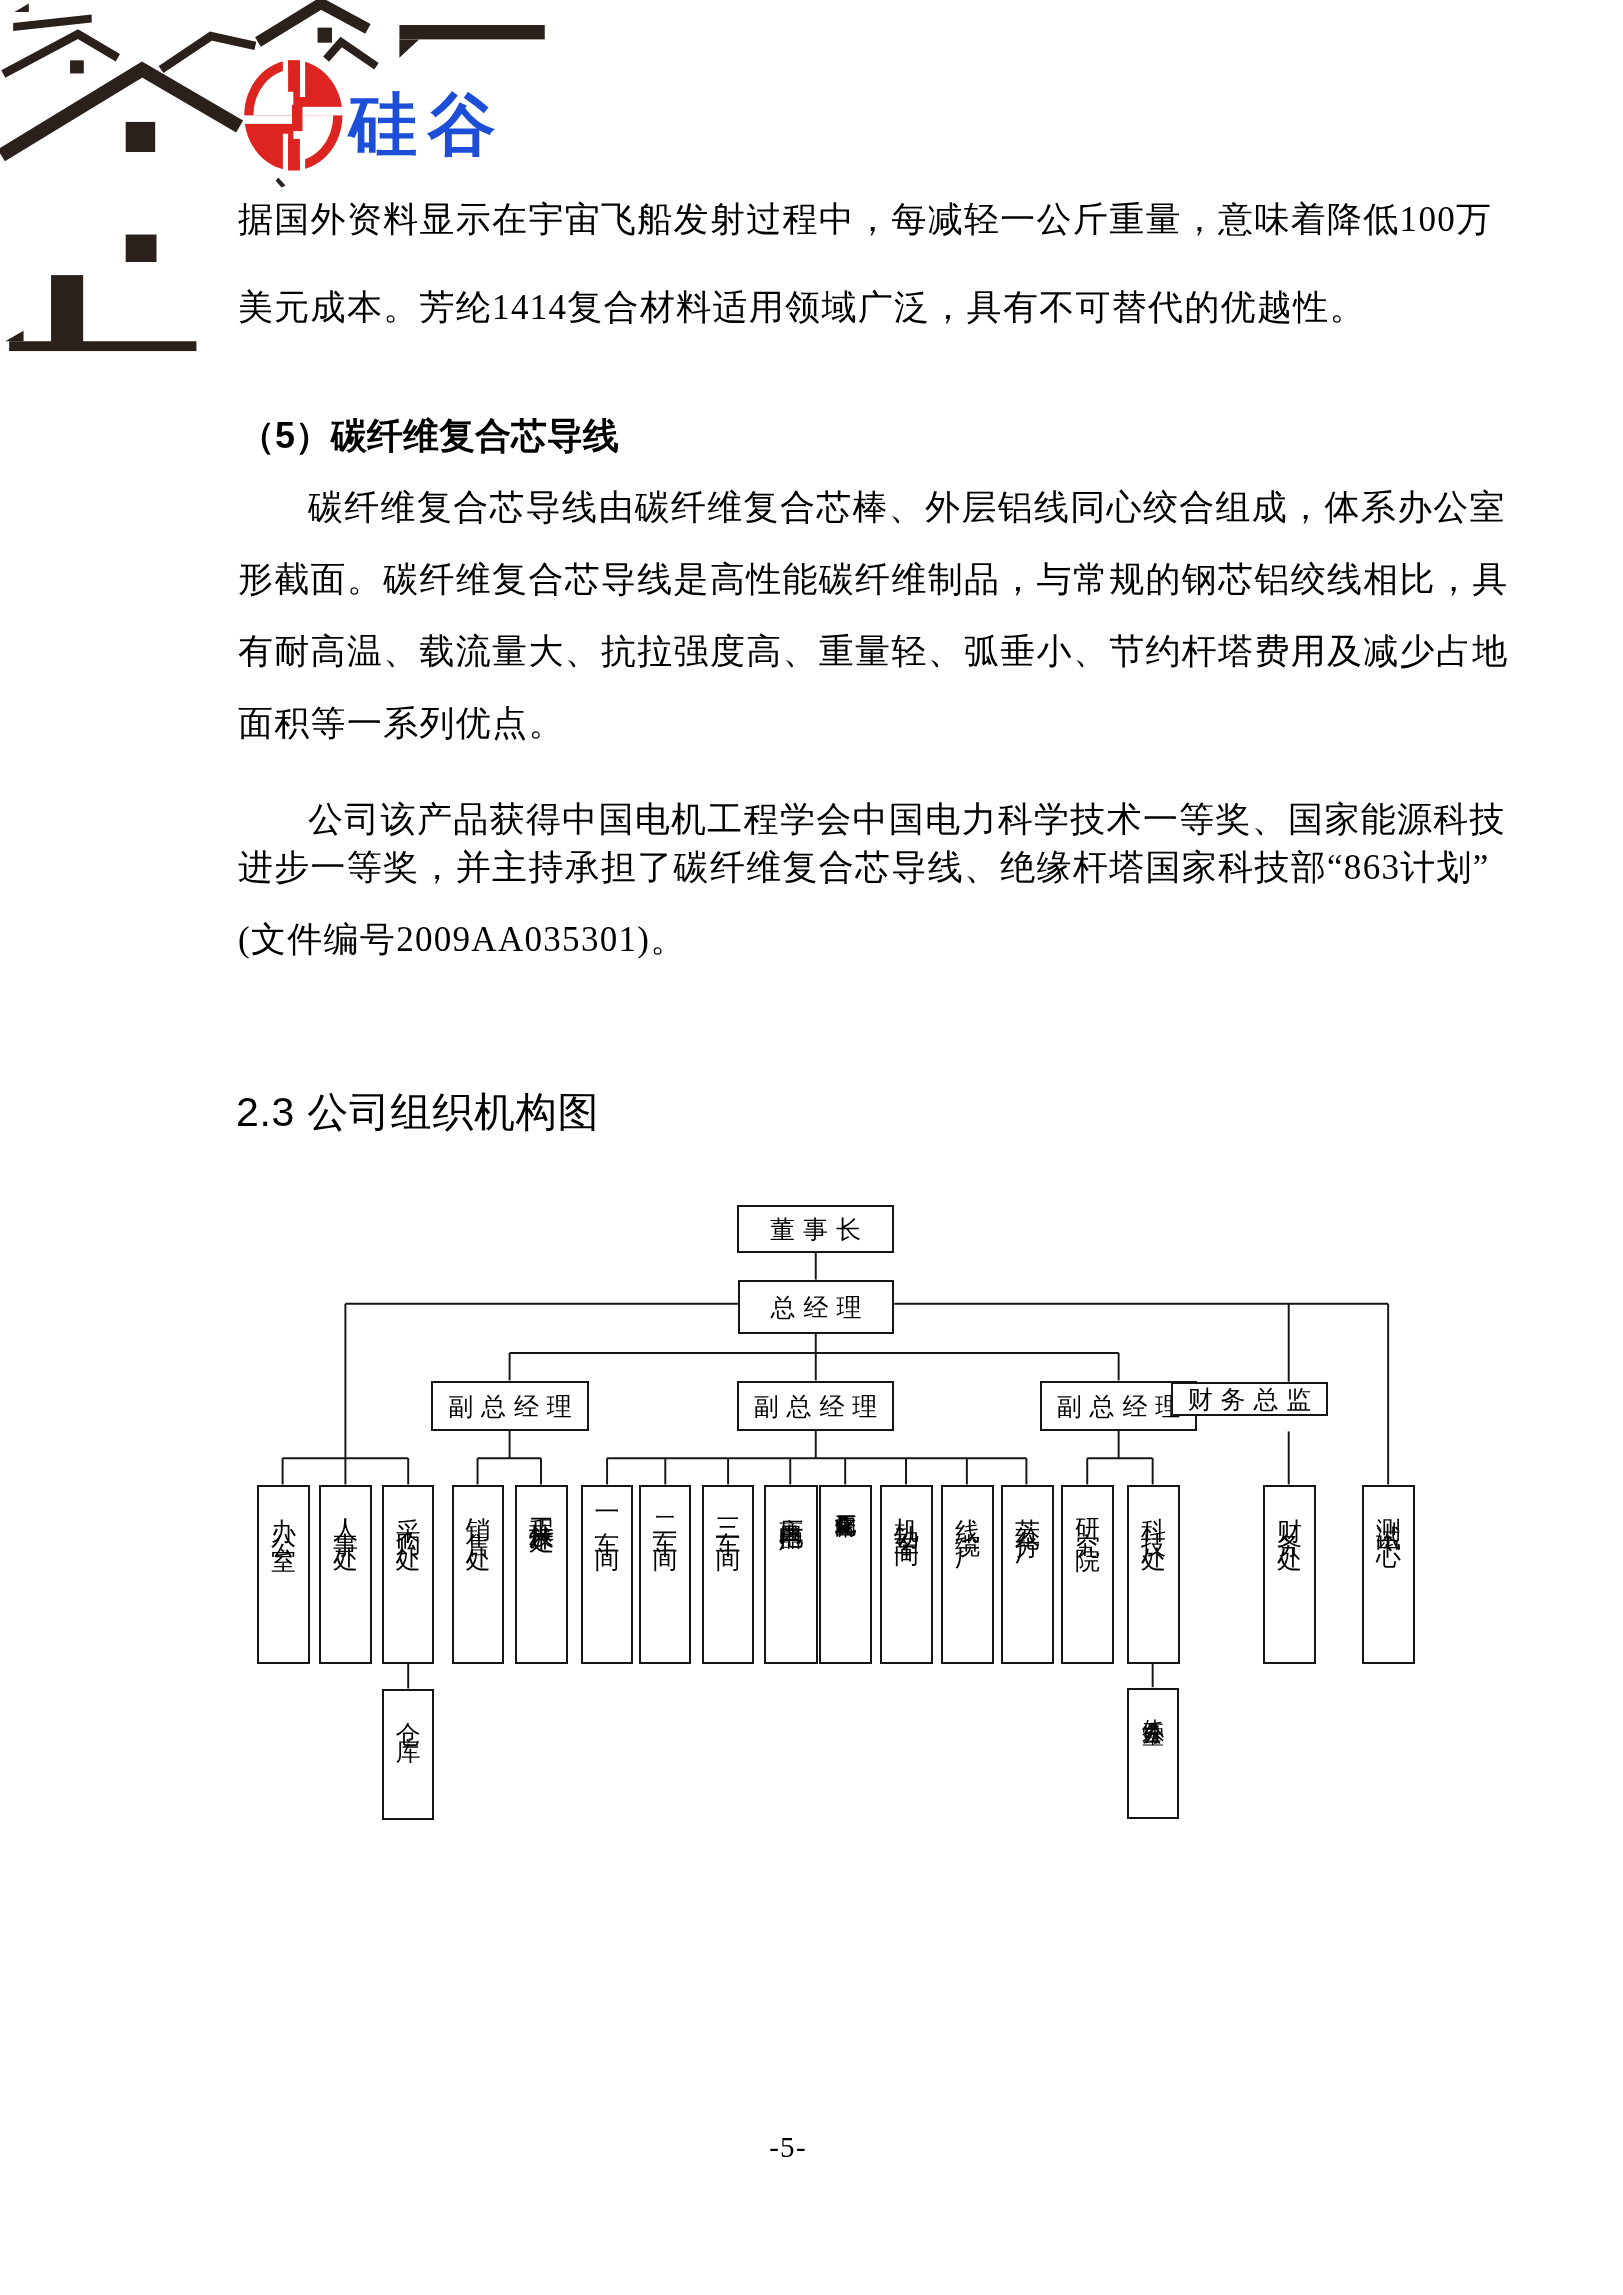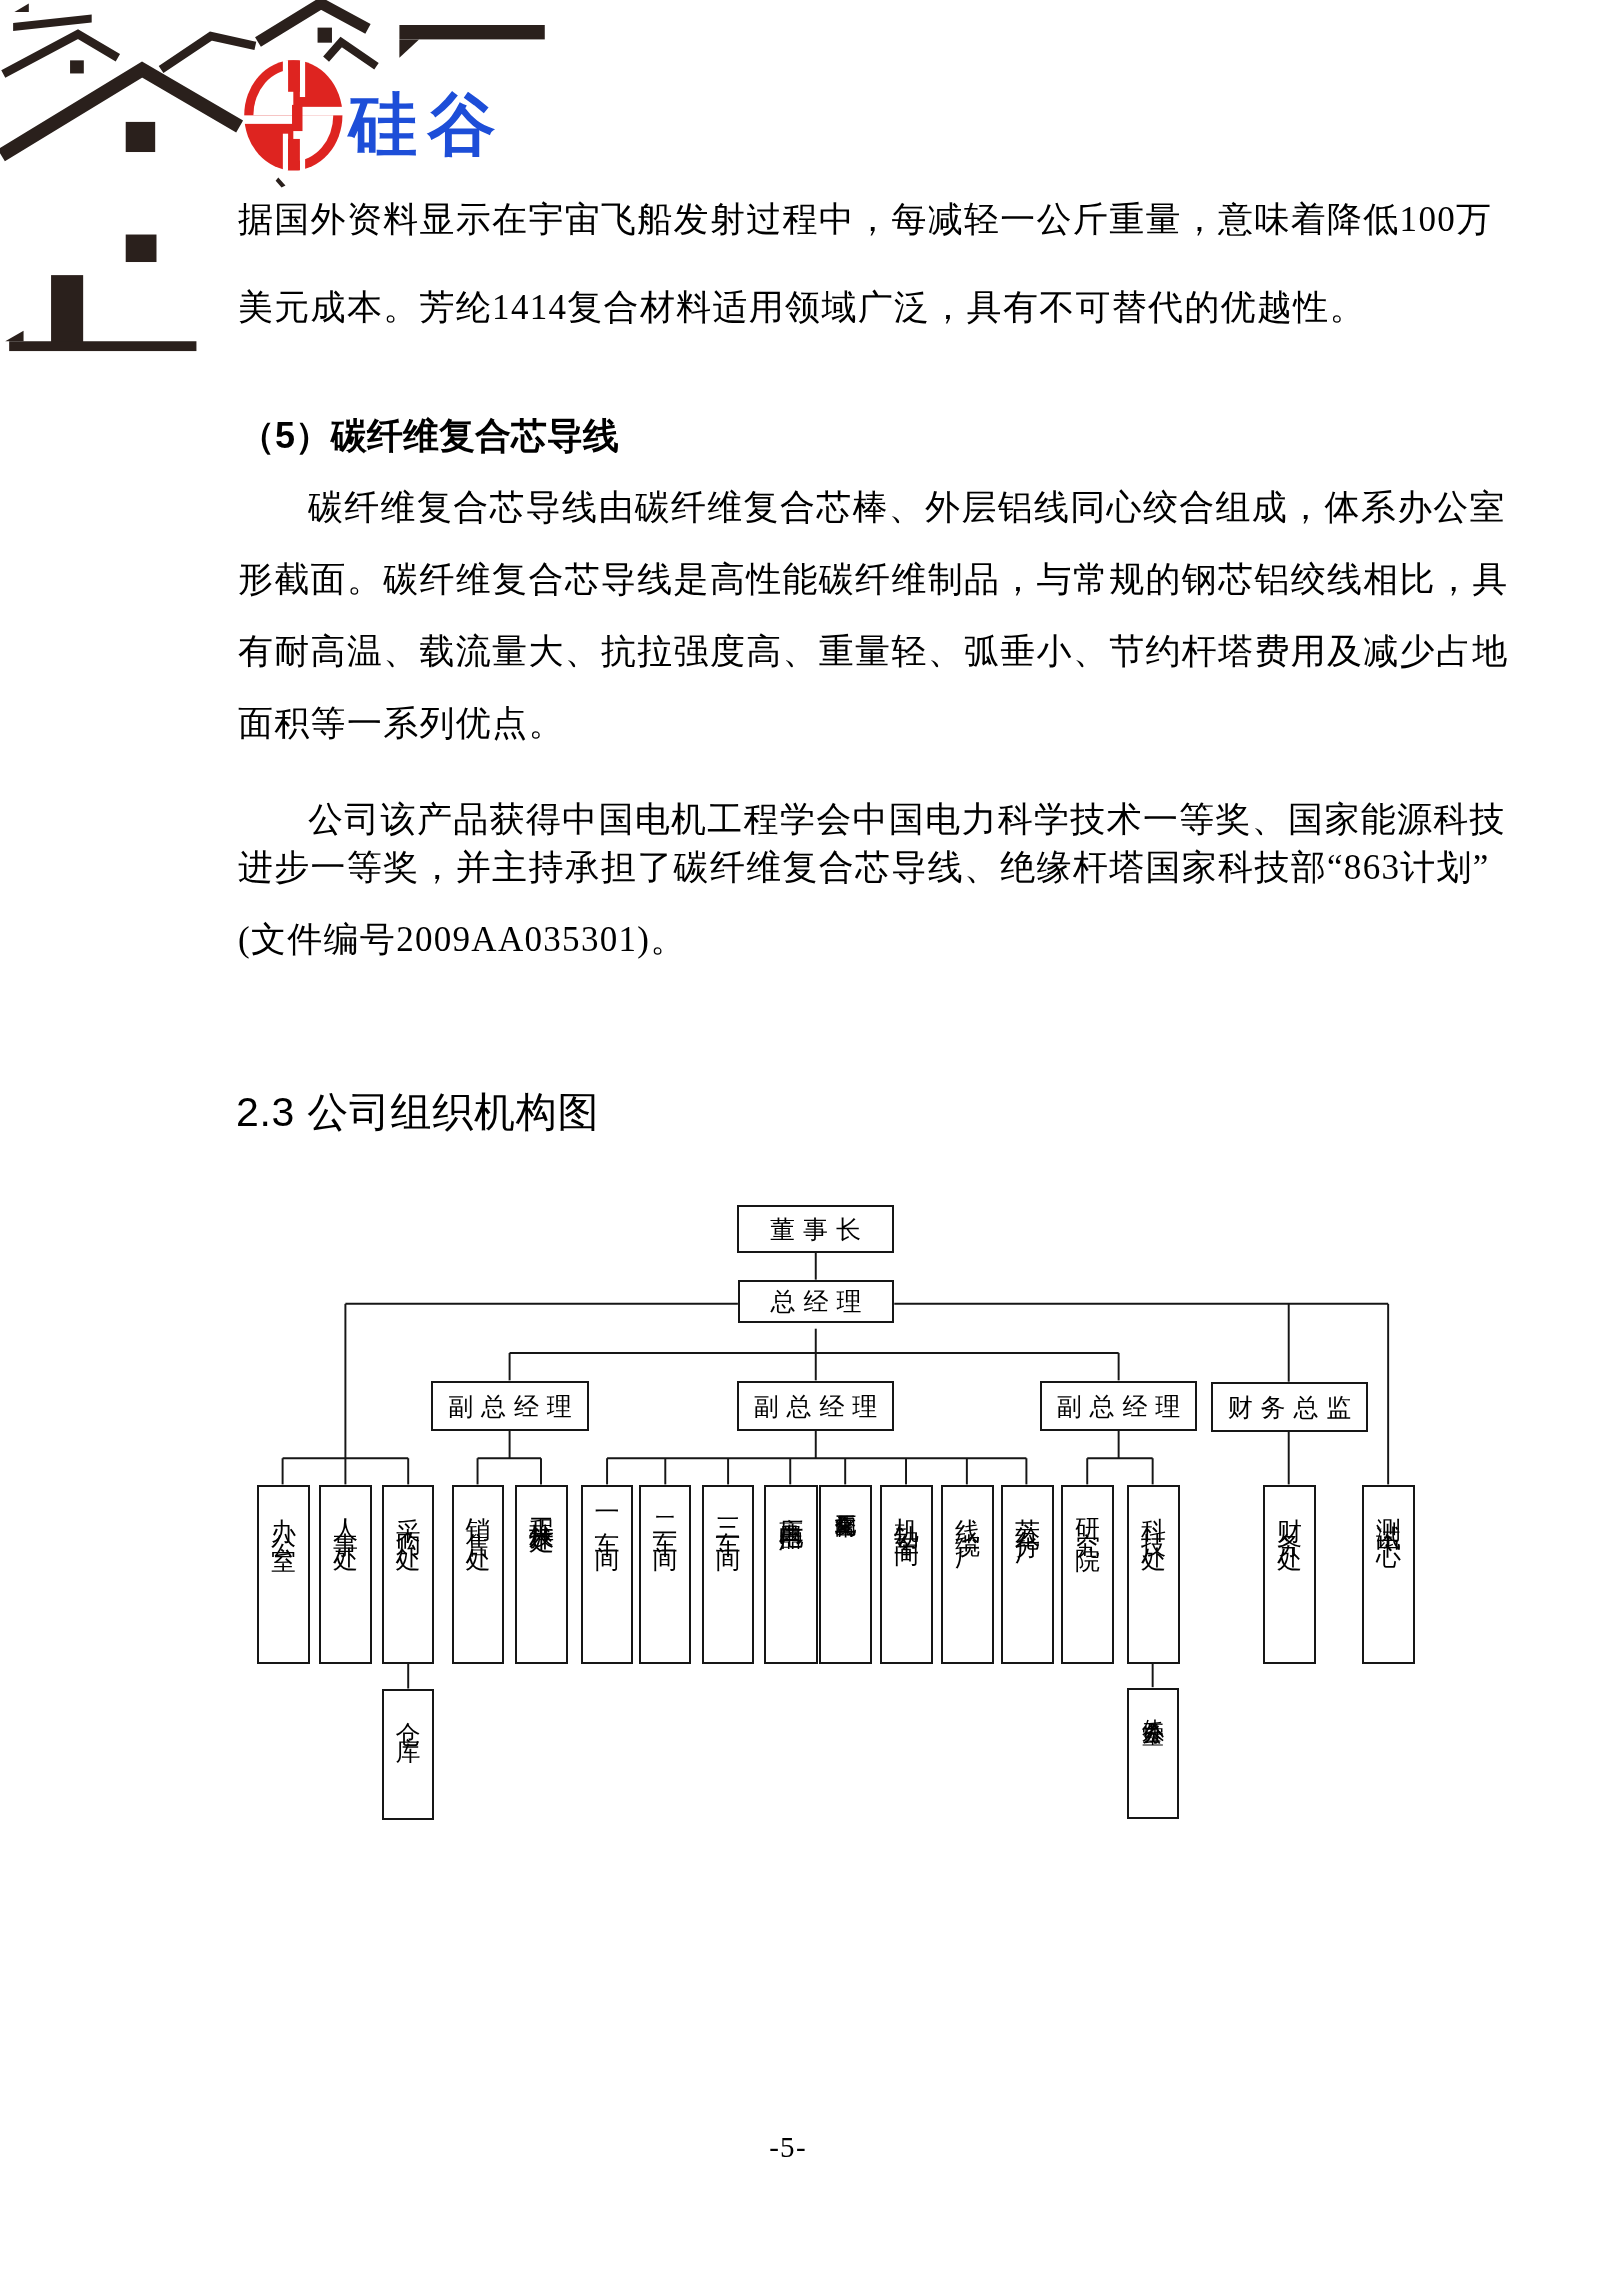--- a/index.html
+++ b/index.html
@@ -134,34 +134,34 @@
       <line x1="624" y1="2229" x2="624" y2="2269"></line>
       <line x1="1970" y1="2188" x2="1970" y2="2269"></line>
       <line x1="624" y1="2542" x2="624" y2="2581"></line>
       <line x1="1762" y1="2542" x2="1762" y2="2579"></line>
     </g>
   </svg>
 
   <div class="node hbox" style="left:737px;top:1205px;width:157px;height:48px;">
       <span>董事长</span>
     </div>
-  <div class="node hbox" style="left:738px;top:1280px;width:156px;height:43px;">
+  <div class="node hbox" style="left:738px;top:1280px;width:156px;height:54px;">
       <span>总经理</span>
     </div>
 
   <div class="node hbox" style="left:431px;top:1381px;width:158px;height:50px;">
       <span>副总经理</span>
     </div>
   <div class="node hbox" style="left:737px;top:1381px;width:157px;height:50px;">
       <span>副总经理</span>
     </div>
   <div class="node hbox" style="left:1040px;top:1381px;width:157px;height:50px;">
       <span>副总经理</span>
     </div>
-  <div class="node hbox" style="left:1211px;top:1382px;width:157px;height:50px;">
+  <div class="node hbox" style="left:1171px;top:1382px;width:157px;height:34px;">
       <span>财务总监</span>
     </div>
 
   <div class="node vbox" style="left:257px;top:1485px;width:53px;height:179px;">
       <span class="sp3">办公室</span>
     </div>
   <div class="node vbox" style="left:319px;top:1485px;width:53px;height:179px;">
       <span class="sp3">人事处</span>
     </div>
   <div class="node vbox" style="left:382px;top:1485px;width:52px;height:179px;">

